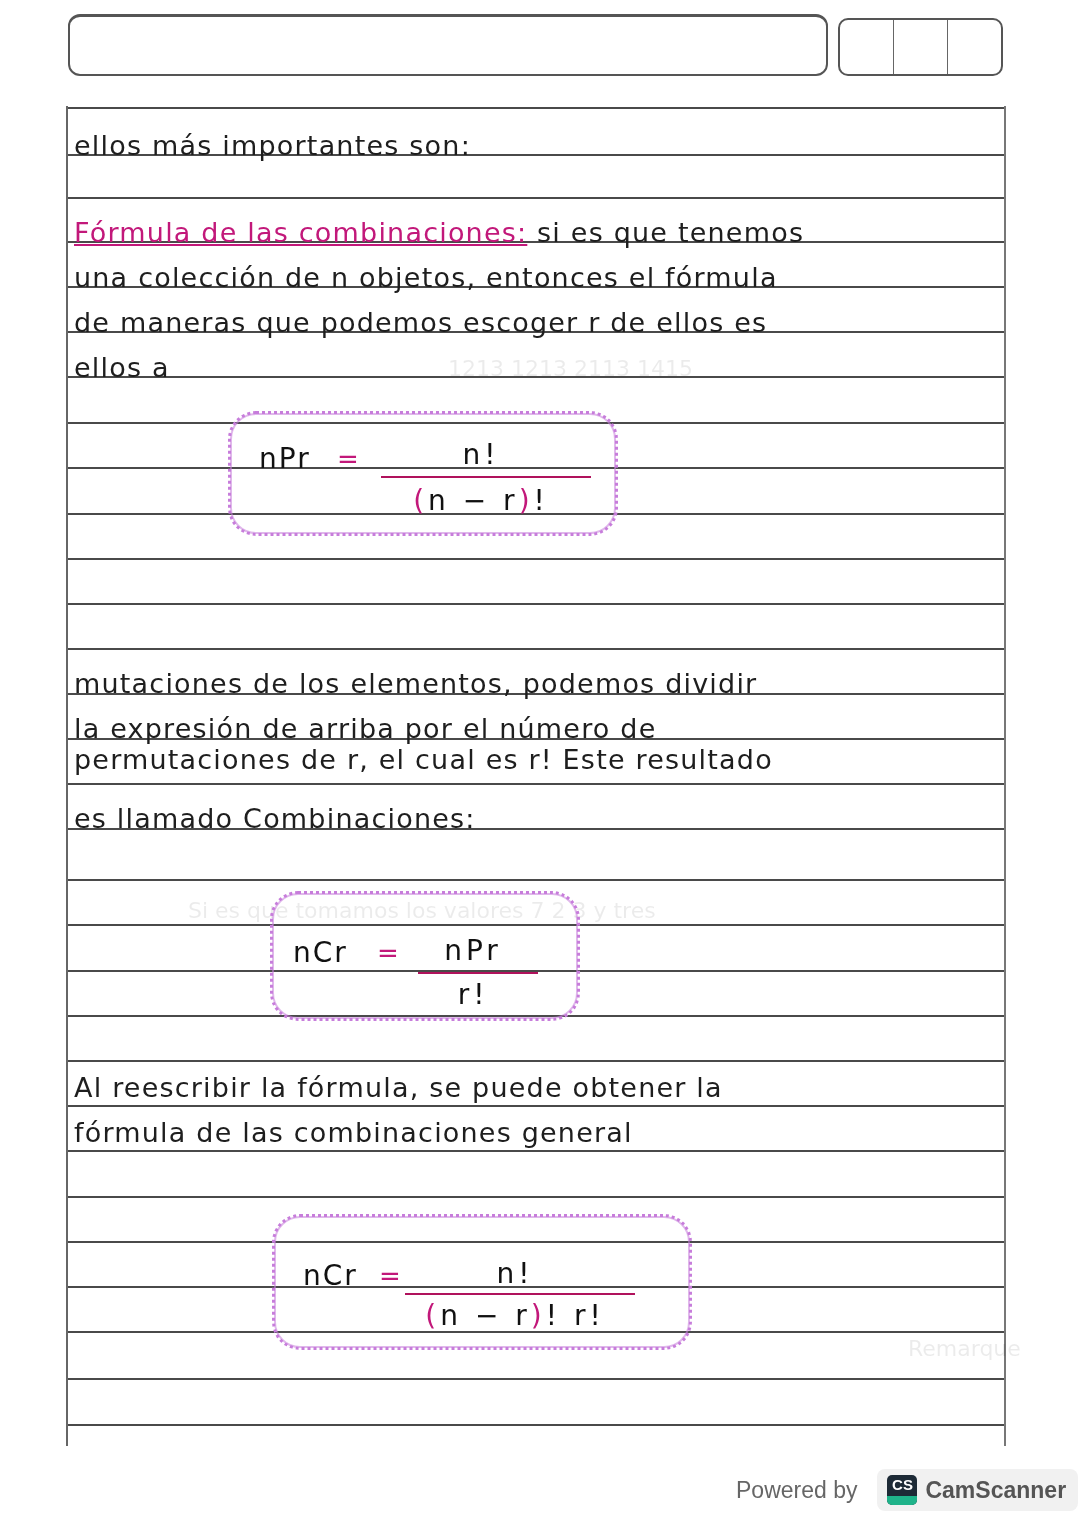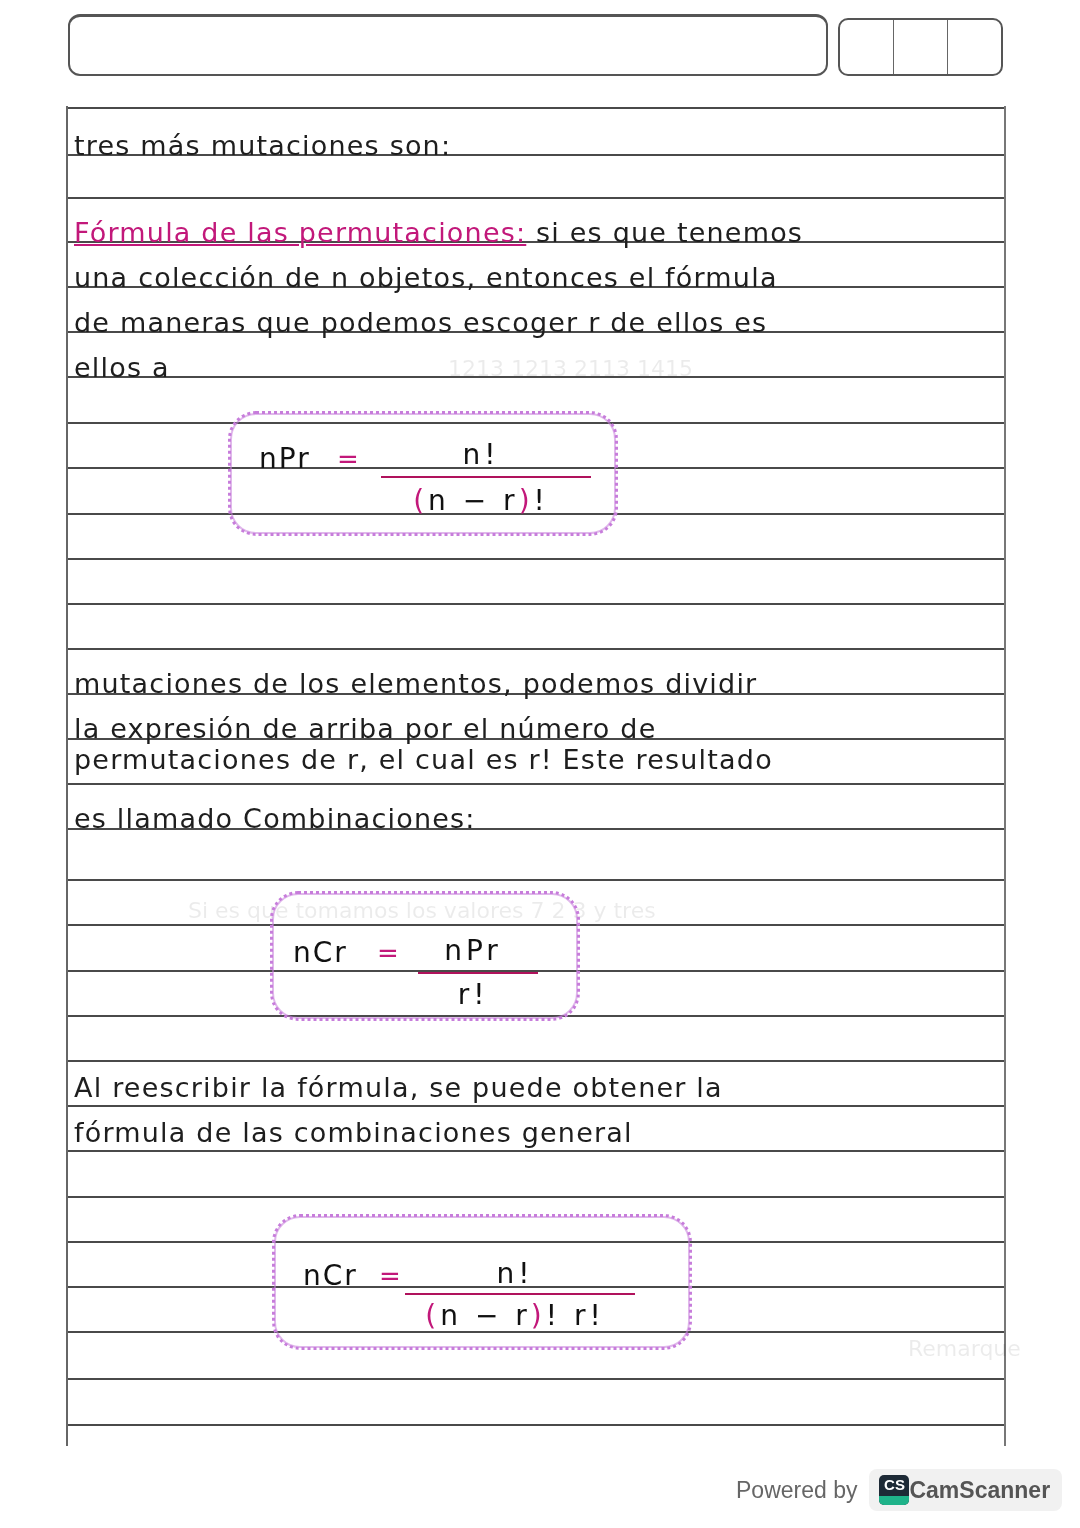--- a/index.html
+++ b/index.html
@@ -54,22 +54,22 @@
   .paren { color: #c2187a; }
 
   .ghost { position: absolute; color: rgba(0,0,0,0.08); font-size: 22px; white-space: nowrap; }
 
   .footer {
     position: absolute; left: 736px; top: 1468px; height: 44px;
     display: flex; align-items: center; gap: 12px;
   }
   .powered { font-family: "Liberation Sans", sans-serif; font-size: 23px; color: #666; }
   .cs-badge {
-    display: flex; align-items: center; 
-    background: #f1f1f1; border-radius: 8px; padding: 6px 12px 6px 10px;
+    display: flex; align-items: center; gap: 8px;
+    background: #f1f1f1; border-radius: 8px; padding: 6px 12px 6px 10px; margin-left: 8px;
   }
   .cs-logo {
     width: 30px; height: 30px; border-radius: 5px; background: #1d2a36;
     position: relative; overflow: hidden;
     display: flex; align-items: flex-start; justify-content: center;
     color: #fff; font-family: "Liberation Sans", sans-serif; font-weight: bold;
     font-size: 15px; line-height: 20px;
   }
   .cs-logo::after {
     content: ""; position: absolute; left: 0; right: 0; bottom: 0; height: 9px; background: #1fb38a;
@@ -117,25 +117,25 @@
   <div class="rule" style="top:1180px"></div>
   <div class="rule" style="top:1225px"></div>
   <div class="rule" style="top:1272px"></div>
   <div class="rule" style="top:1318px"></div>
 
   <div class="ghost" style="left:380px; top:250px;">1213  1213  2113  1415</div>
   <div class="ghost" style="left:120px; top:792px;">Si es que tomamos los valores 7 2 3 y tres</div>
   <div class="ghost" style="left:840px; top:1230px;">Remarque</div>
 
   <div class="line-text" style="top:24px">
-    <span>tres más mutaciones son:</span>
+    <span>ellos más importantes son:</span>
   </div>
 
   <div class="line-text" style="top:111px">
-    <span class="hl-u">Fórmula de las permutaciones:</span><span> si es que tenemos</span>
+    <span class="hl-u">Fórmula de las combinaciones:</span><span> si es que tenemos</span>
   </div>
   <div class="line-text" style="top:156px">
     <span>una colección de n objetos, entonces el fórmula</span>
   </div>
   <div class="line-text" style="top:201px">
     <span>de maneras que podemos escoger r de ellos es</span>
   </div>
   <div class="line-text" style="top:246px">
     <span>ellos a</span>
   </div>

